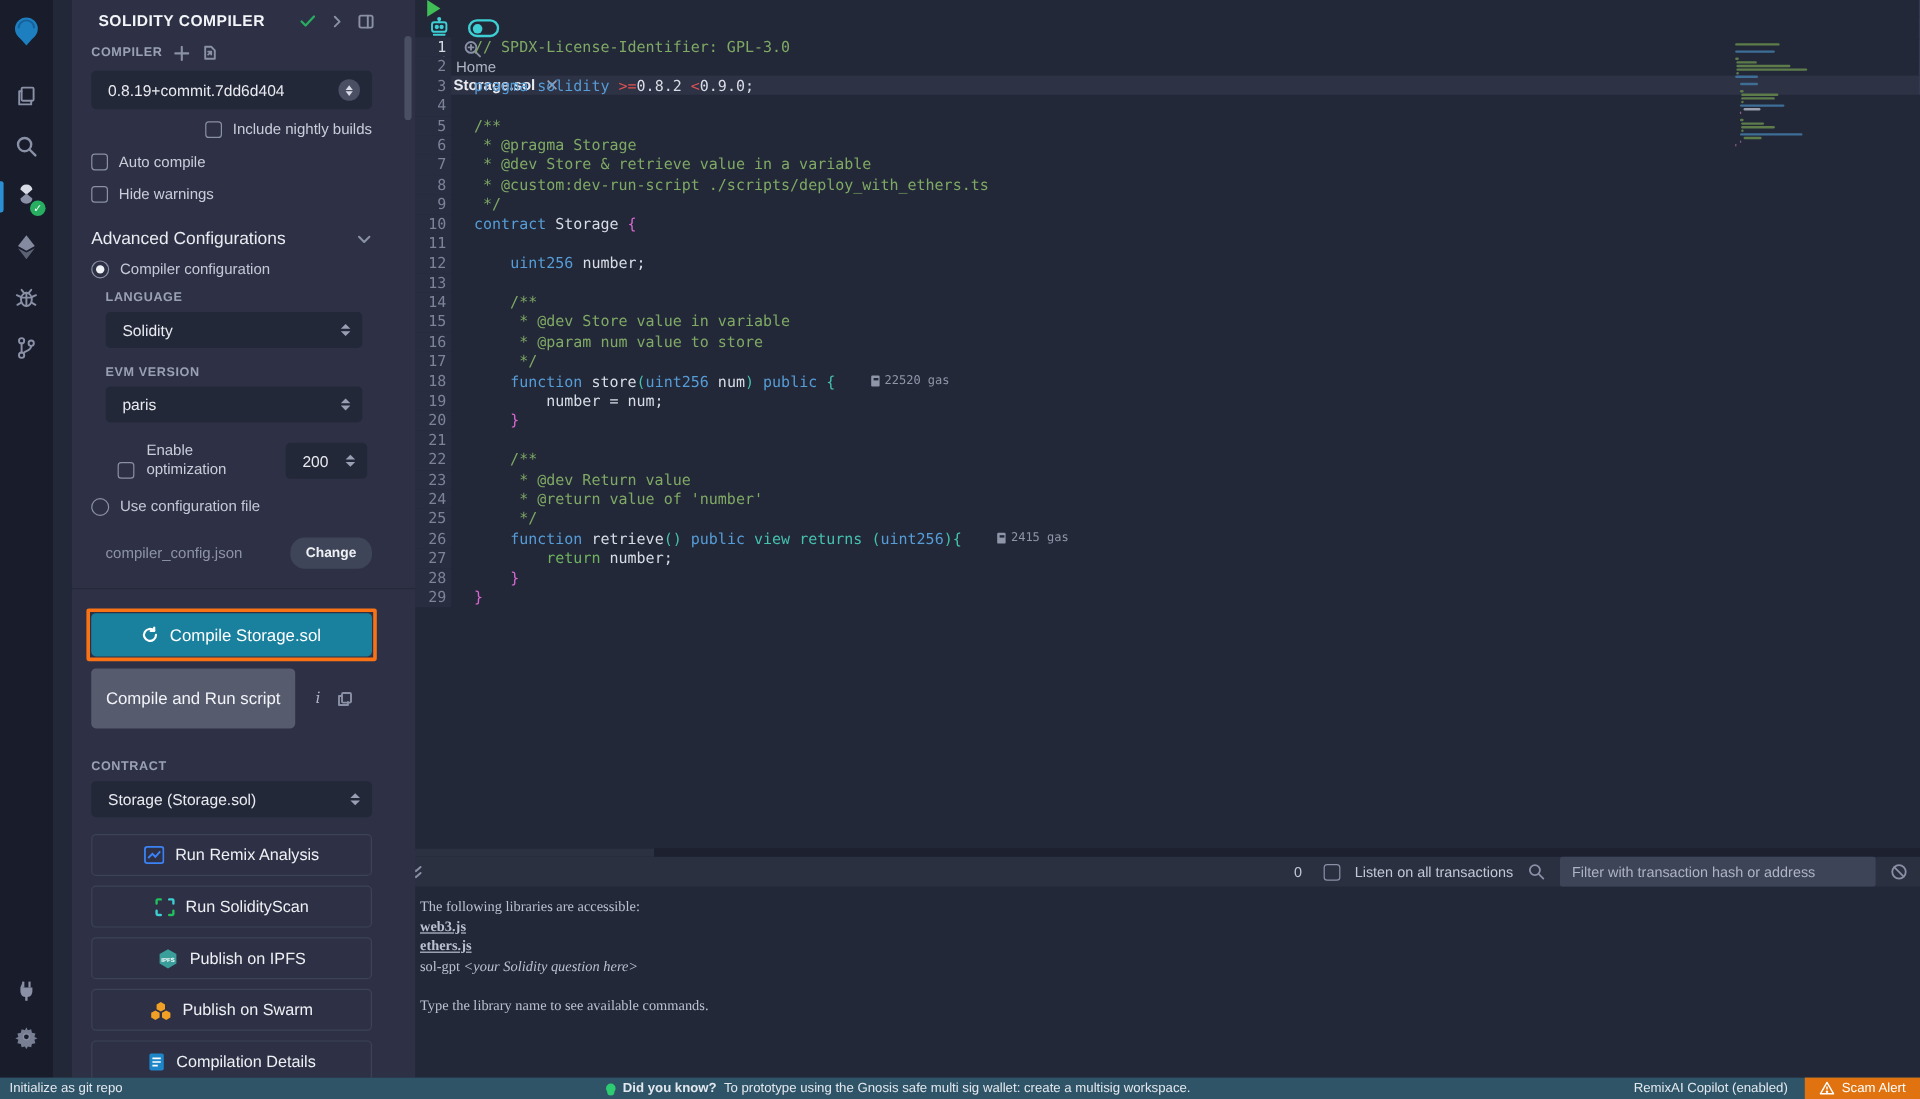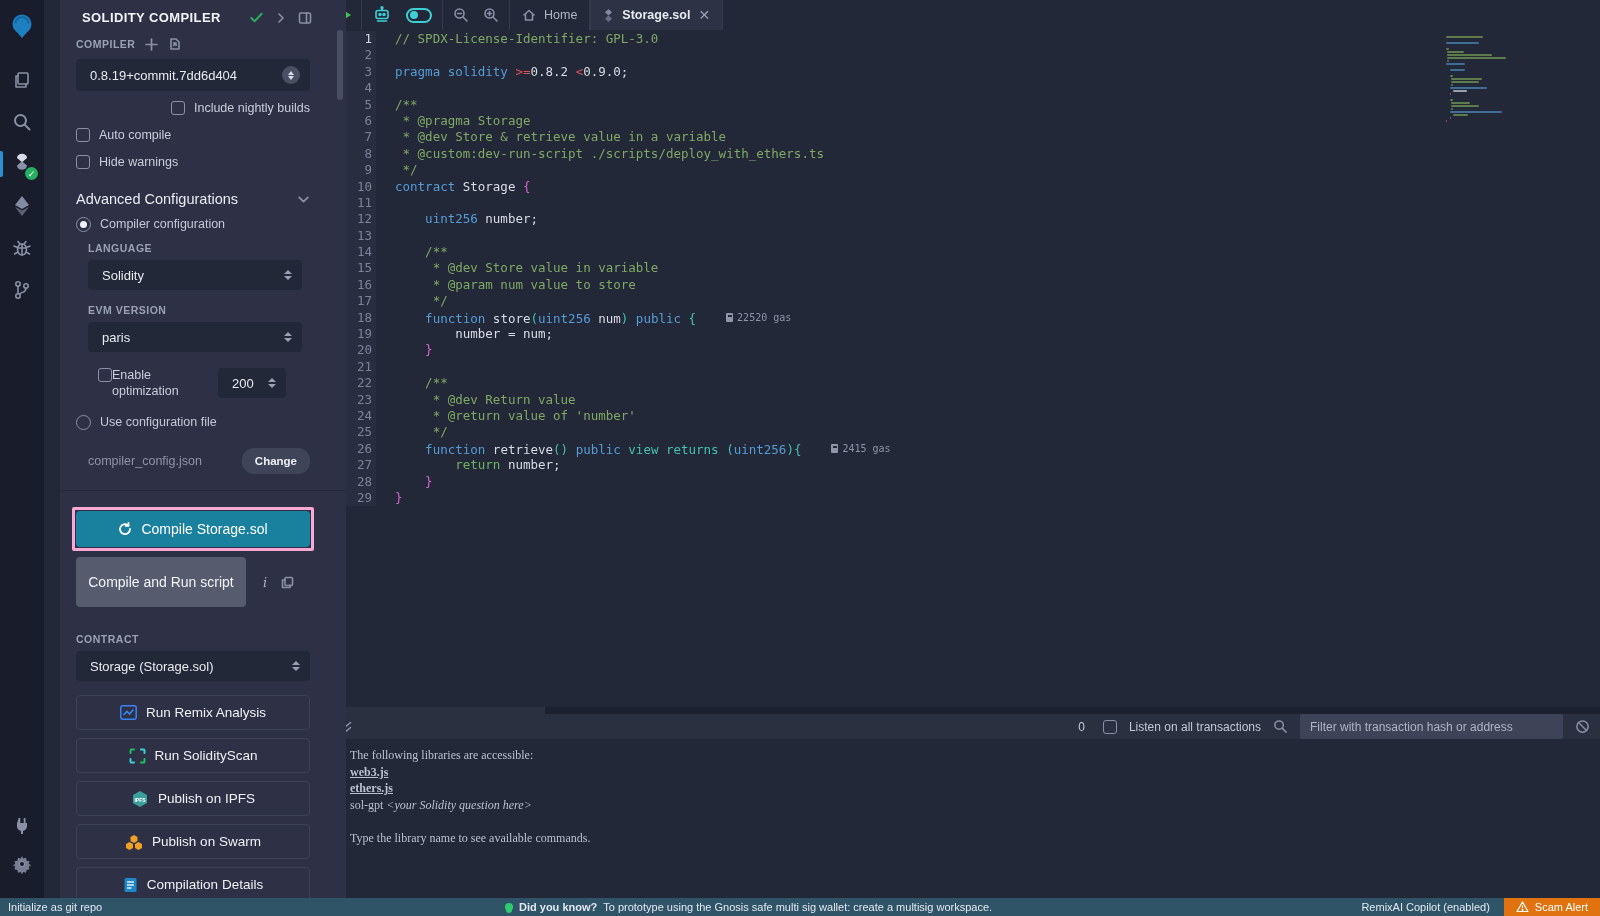--- a/index.html
+++ b/index.html
@@ -41,43 +41,43 @@
   .nightly-row { justify-content:flex-end; margin:10px 0 6px 0; }
   .adv-header { display:flex; align-items:center; justify-content:space-between; margin:22px 0 10px 0; }
   .adv-title { font-size:14.5px; color:#e9ebf1; }
   .radio-row { display:flex; align-items:flex-start; gap:9px; margin:8px 0; }
   .radio { width:15px; height:15px; border-radius:50%; border:1px solid #8a90a5; flex:none; position:relative; }
   .radio.sel::after { content:""; position:absolute; left:3px; top:3px; width:7px; height:7px; border-radius:50%; background:#f0f2f6; }
   .radio-label { font-size:12.5px; color:#c3c8d6; }
   .field-group { margin:10px 0 14px 12px; }
   .field-group .sp-label { display:block; margin-bottom:6px; }
   .field-group .select { width:214px; }
-  .opt-row { display:flex; align-items:flex-start; margin:16px 0 6px 22px; }
+  .opt-row { display:flex; align-items:flex-end; margin:16px 0 6px 22px; gap:10px; }
   .opt-label { font-size:12.5px; color:#c9cdda; width:84px; line-height:1.25; }
   .opt-input { width:68px; margin-left:22px; }
   .cfg-row { display:flex; align-items:center; justify-content:space-between; margin:18px 0 4px 12px; }
   .cfg-file { font-size:12.5px; color:#8d93a8; }
   .btn-change { background:#3f4559; border:none; color:#eef0f4; font-size:11.5px; font-weight:bold;
                 padding:7px 13px; border-radius:12px; cursor:pointer; }
   .divider { border-top:1px solid #20243360; margin:16px -36px 0 -24px; border-color:#242838; }
-  .compile-wrap { margin:16px -4px 0 -4px; border:3px solid #f9a8d4; border-radius:2px; padding:1px; }
+  .compile-wrap { margin:16px -4px 0 -4px; border:3px solid #f97316; border-radius:2px; padding:1px; }
   .btn-compile { width:100%; background:#19809e; border:none; color:#fff; font-size:14px;
                  height:36px; border-radius:4px; display:flex; align-items:center; justify-content:center; gap:9px; cursor:pointer; }
   .compile-run-row { display:flex; align-items:center; gap:17px; margin:6px 0 0 0; }
   .btn-compile-run { width:170px; min-height:50px; background:#565b6e; border:none; border-radius:4px;
                      color:#f2f4f8; font-size:14px; line-height:1.25; cursor:pointer; padding:7px 10px; }
   .mini-icons { display:flex; gap:14px; align-items:center; color:#aeb4c6; }
   .contract-label { margin:26px 0 6px 0; display:block; }
   .actions { margin-top:14px; display:flex; flex-direction:column; gap:8px; }
   .action-btn { height:35px; background:transparent; border:1px solid #3c4257; border-radius:4px; color:#eef0f4;
                 font-size:13.5px; display:flex; align-items:center; justify-content:center; gap:9px; cursor:pointer; }
 
   
   .main { position:absolute; left:330px; top:0; right:0; height:898px; background:#222838; }
-  .tabbar { position:absolute; top:0; left:0; right:0; height:30px; background:#232838; display:flex; align-items:stretch; }
+  .tabbar { position:absolute; top:0; left:16px; right:0; height:30px; background:#232838; display:flex; align-items:stretch;flex-direction:column; }
   .tb-group { display:flex; align-items:center; padding:0 10px; gap:14px; border-right:1px solid #343950; }
   .tab { display:flex; align-items:center; gap:8px; padding:0 12px; font-size:12.5px; color:#aeb4c6; border-right:1px solid #343950; }
   .tab.active { background:#2d3245; color:#e8eaf0; font-weight:bold; border-left:1px solid #343950; }
   .tab .close { color:#9aa0b4; font-size:14px; font-weight:normal; }
   .play { width:0; height:0; border-top:7px solid transparent; border-bottom:7px solid transparent; border-left:11px solid #3fbf55; }
   .editor { position:absolute; top:30px; left:0; right:0; height:677px; overflow:hidden; }
   .code-lines { padding-top:1px; font-family:"DejaVu Sans Mono",monospace; font-size:12.5px; }
   .cl { display:flex; height:16.4px; line-height:16.4px; white-space:pre; }
   .ln { width:46px; text-align:right; color:#7d8399; flex:none; background:#282e40; padding-right:4px; }
   .cl:first-child .ln { color:#d5d9e2; }

